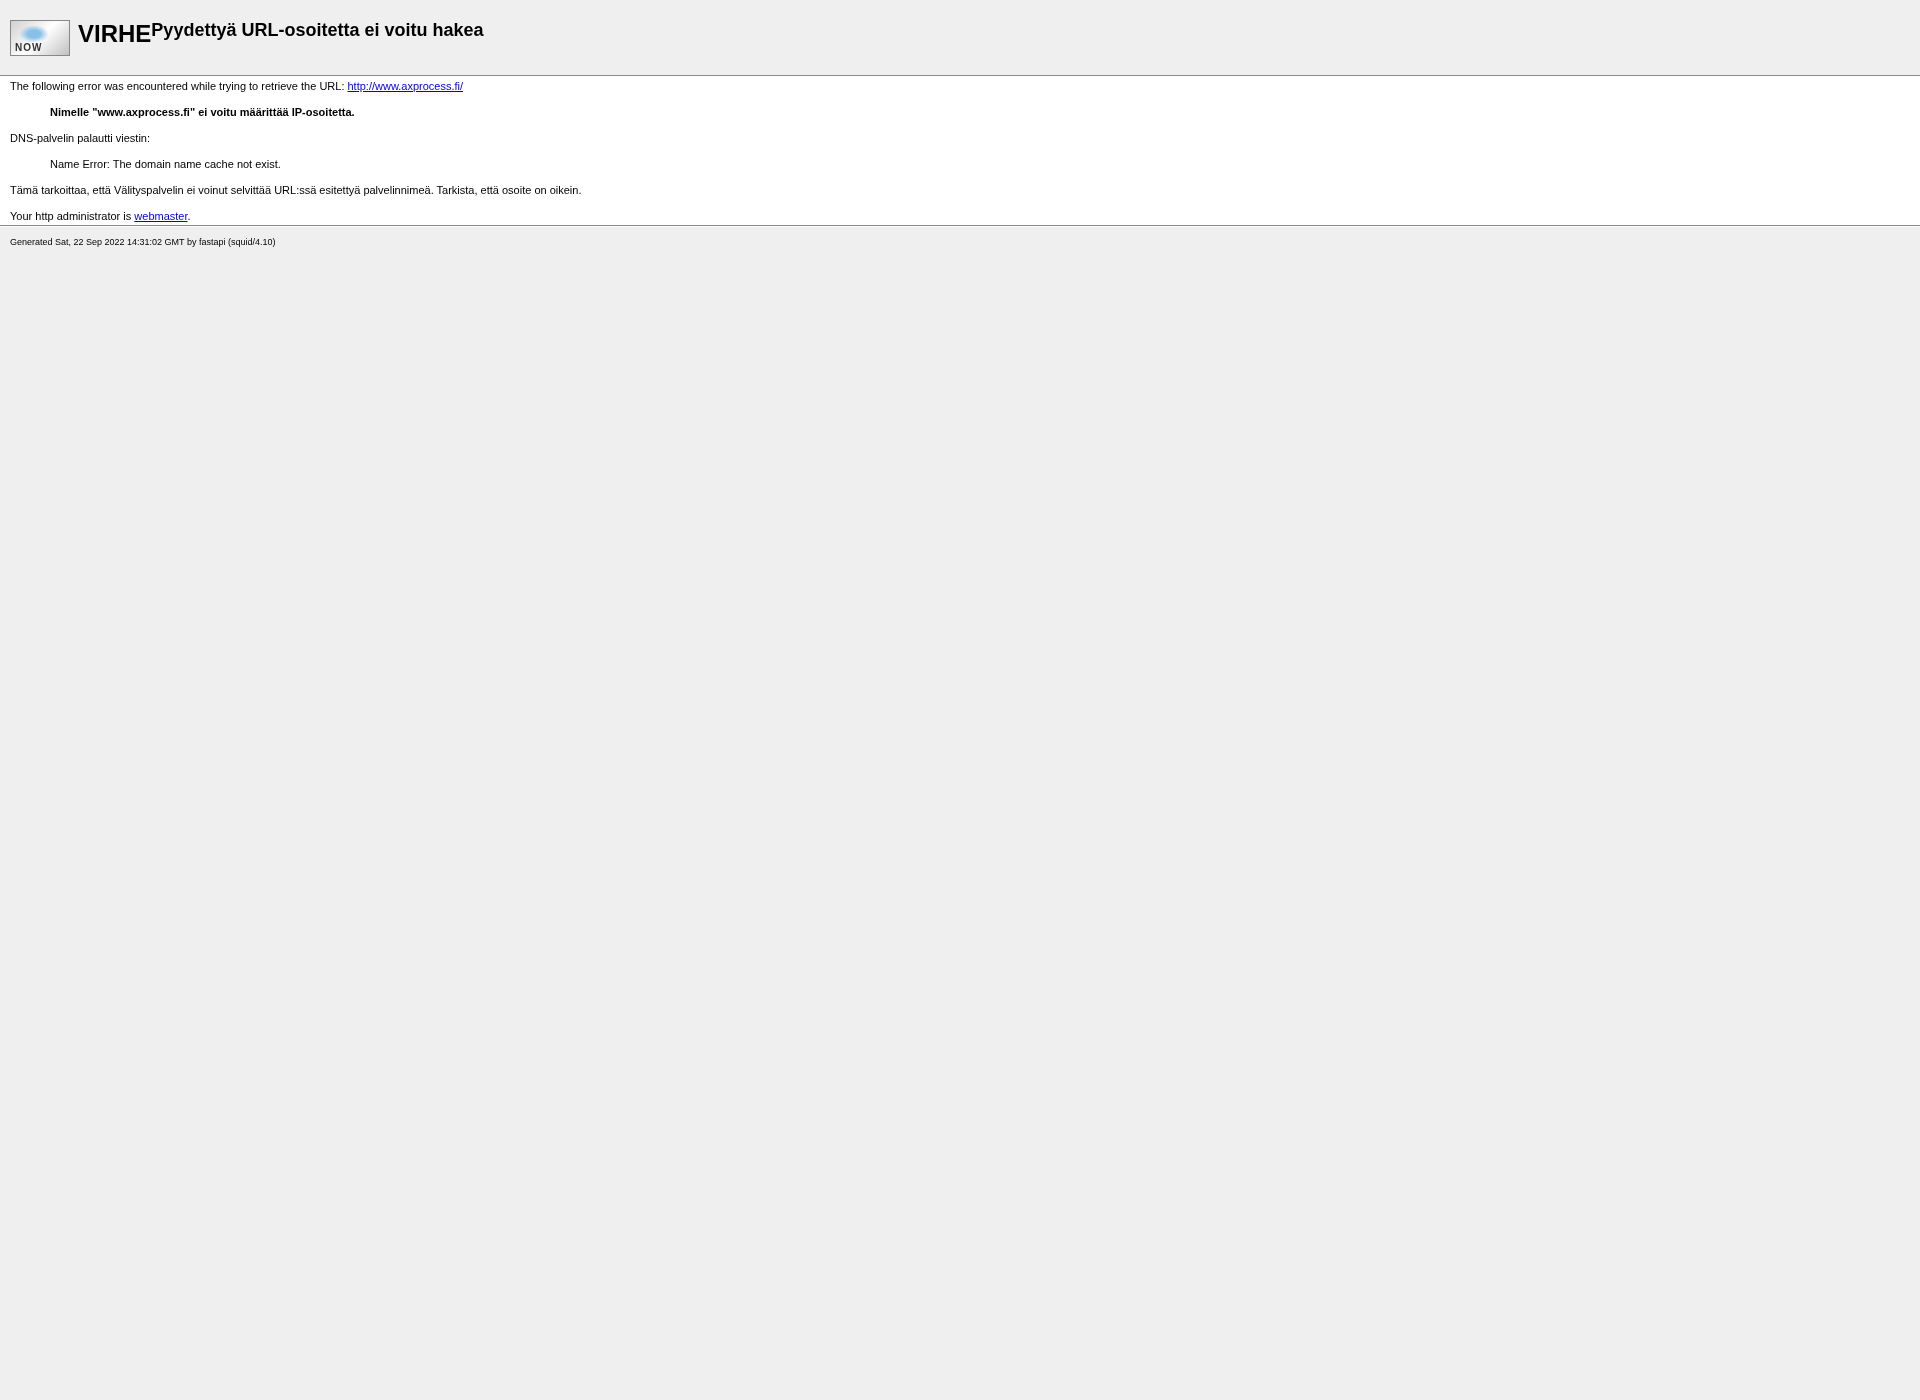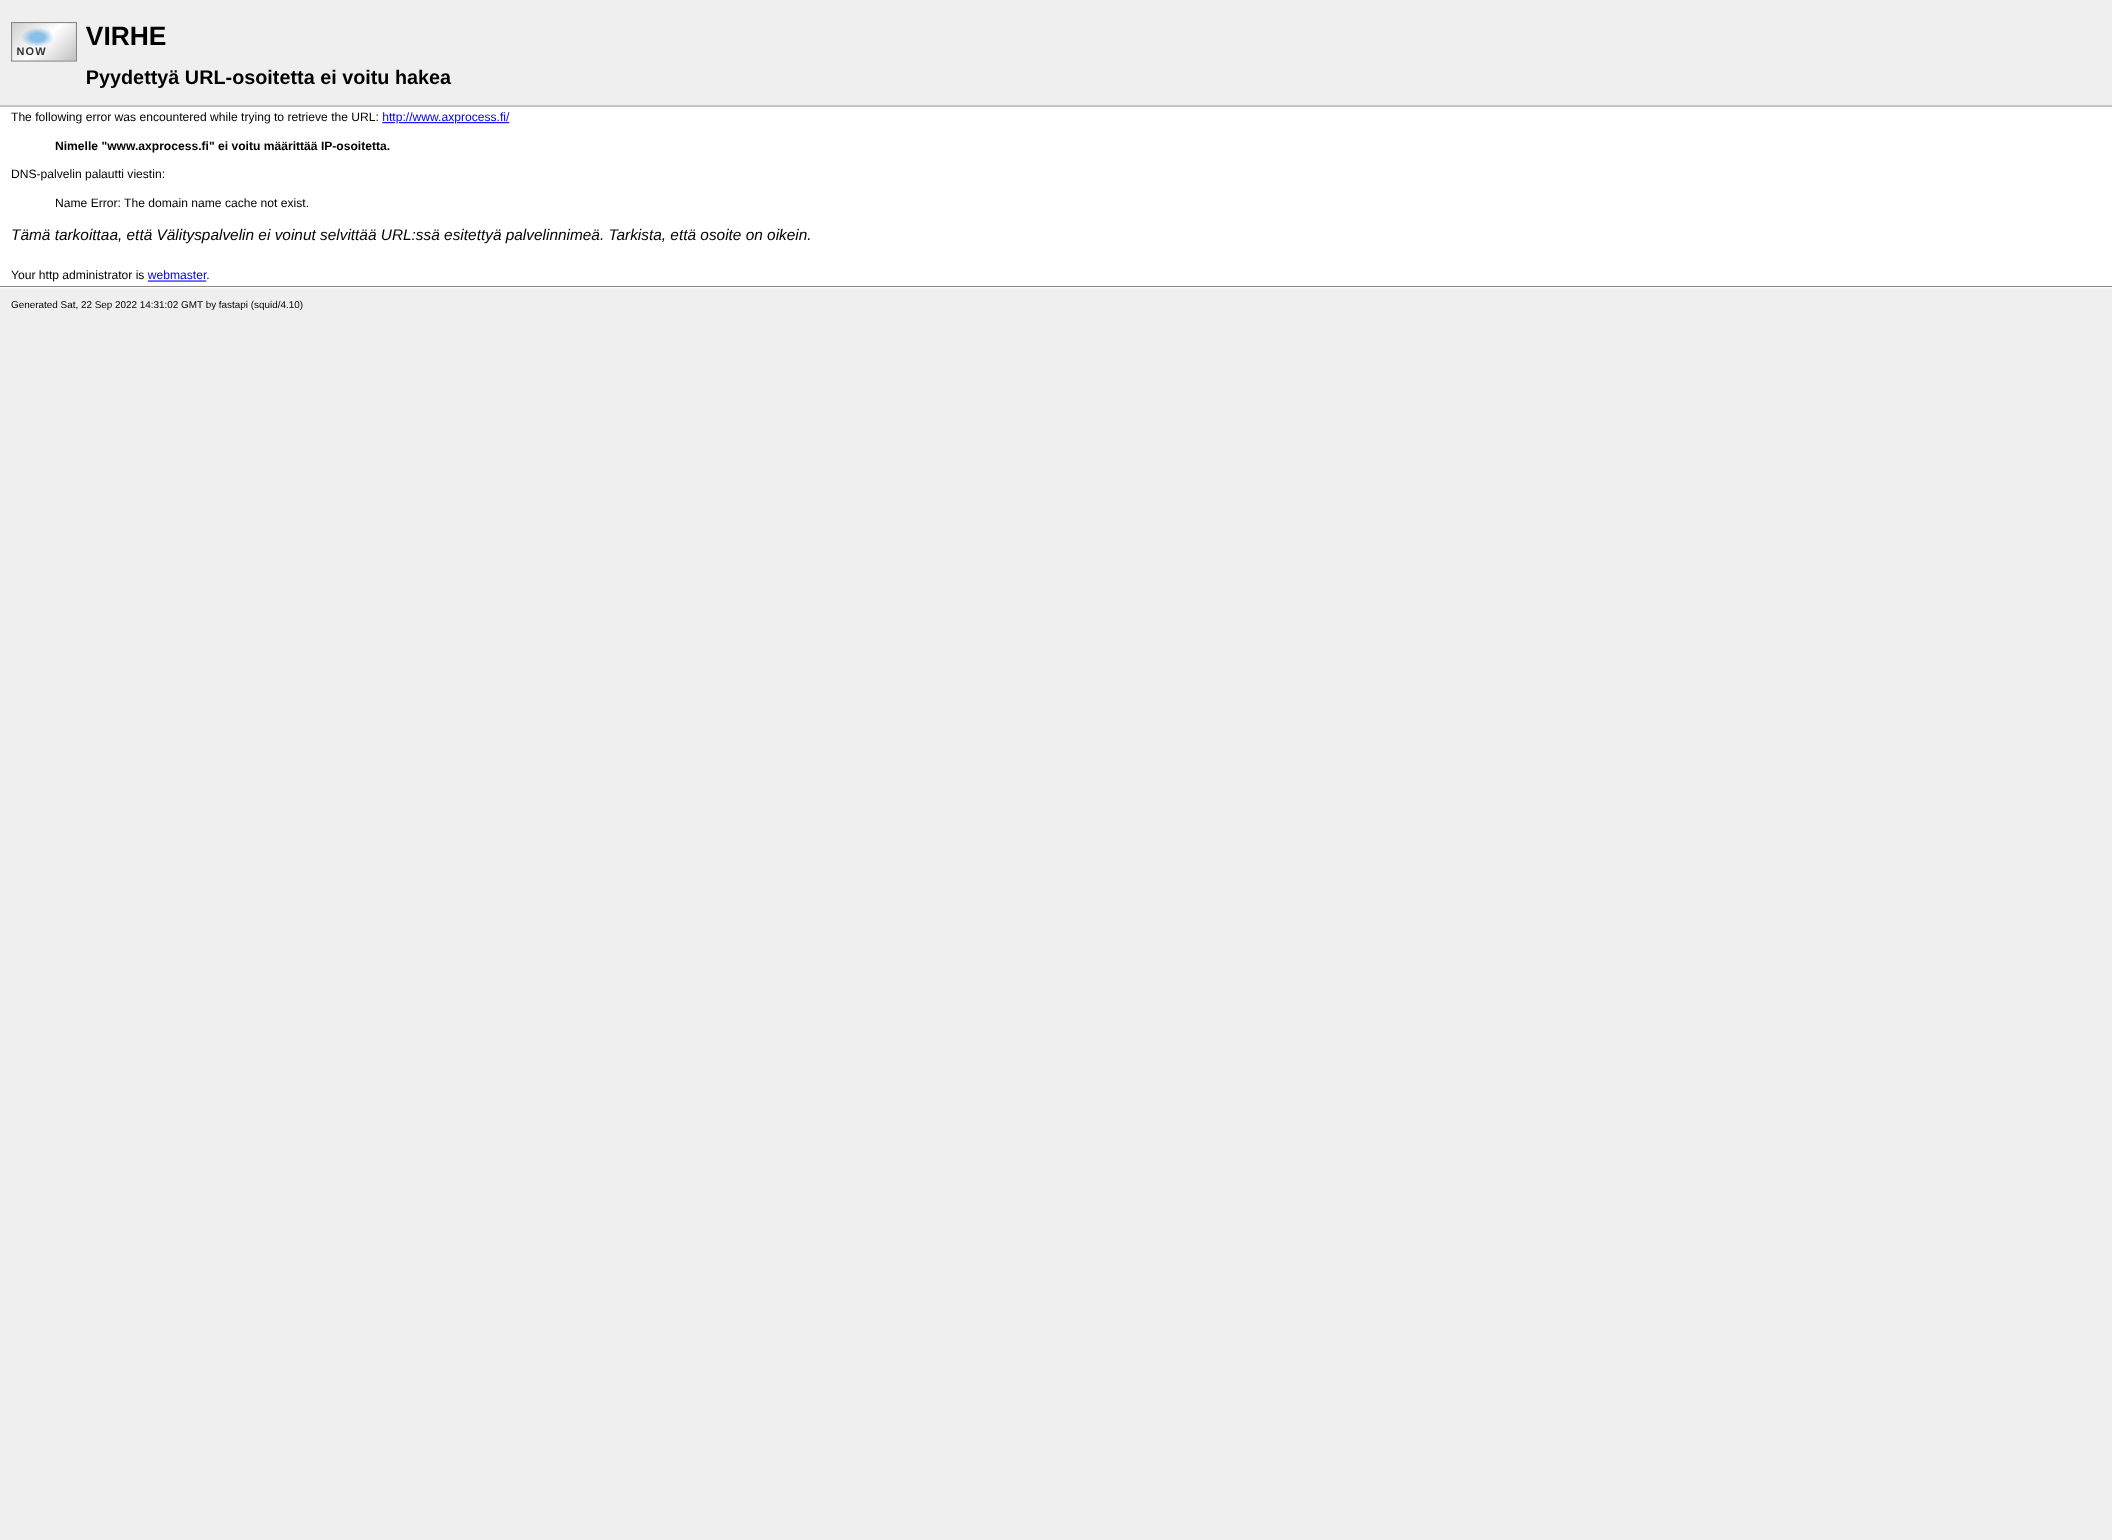--- a/index.html
+++ b/index.html
@@ -42,21 +42,21 @@
       position: absolute;
       top: 4px;
       left: 8px;
       width: 30px;
       height: 18px;
       background: radial-gradient(ellipse, #89c0e8 30%, transparent 70%);
       border-radius: 50%;
     }
     .header-text {
       display: flex;
-      flex-direction: column;
+      flex-direction: row;
     }
     .error-title {
       font-size: 24px;
       font-weight: bold;
       color: #000;
       margin-bottom: 12px;
     }
     .error-subtitle {
       font-size: 18px;
       font-weight: bold;
@@ -93,24 +93,23 @@
       color: #000;
       margin-bottom: 14px;
     }
     .dns-error {
       font-size: 11px;
       color: #000;
       margin-left: 40px;
       margin-bottom: 14px;
     }
     .explanation {
-      font-size: 14px;
+      font-size: 11px;
       color: #000;
-      margin-bottom: 24px;
-      font-style: italic;
+      margin-bottom: 14px;
     }
     .admin-info {
       font-size: 11px;
       color: #000;
     }
     .admin-info a {
       color: #0000ee;
       text-decoration: underline;
     }
     .footer-section {

